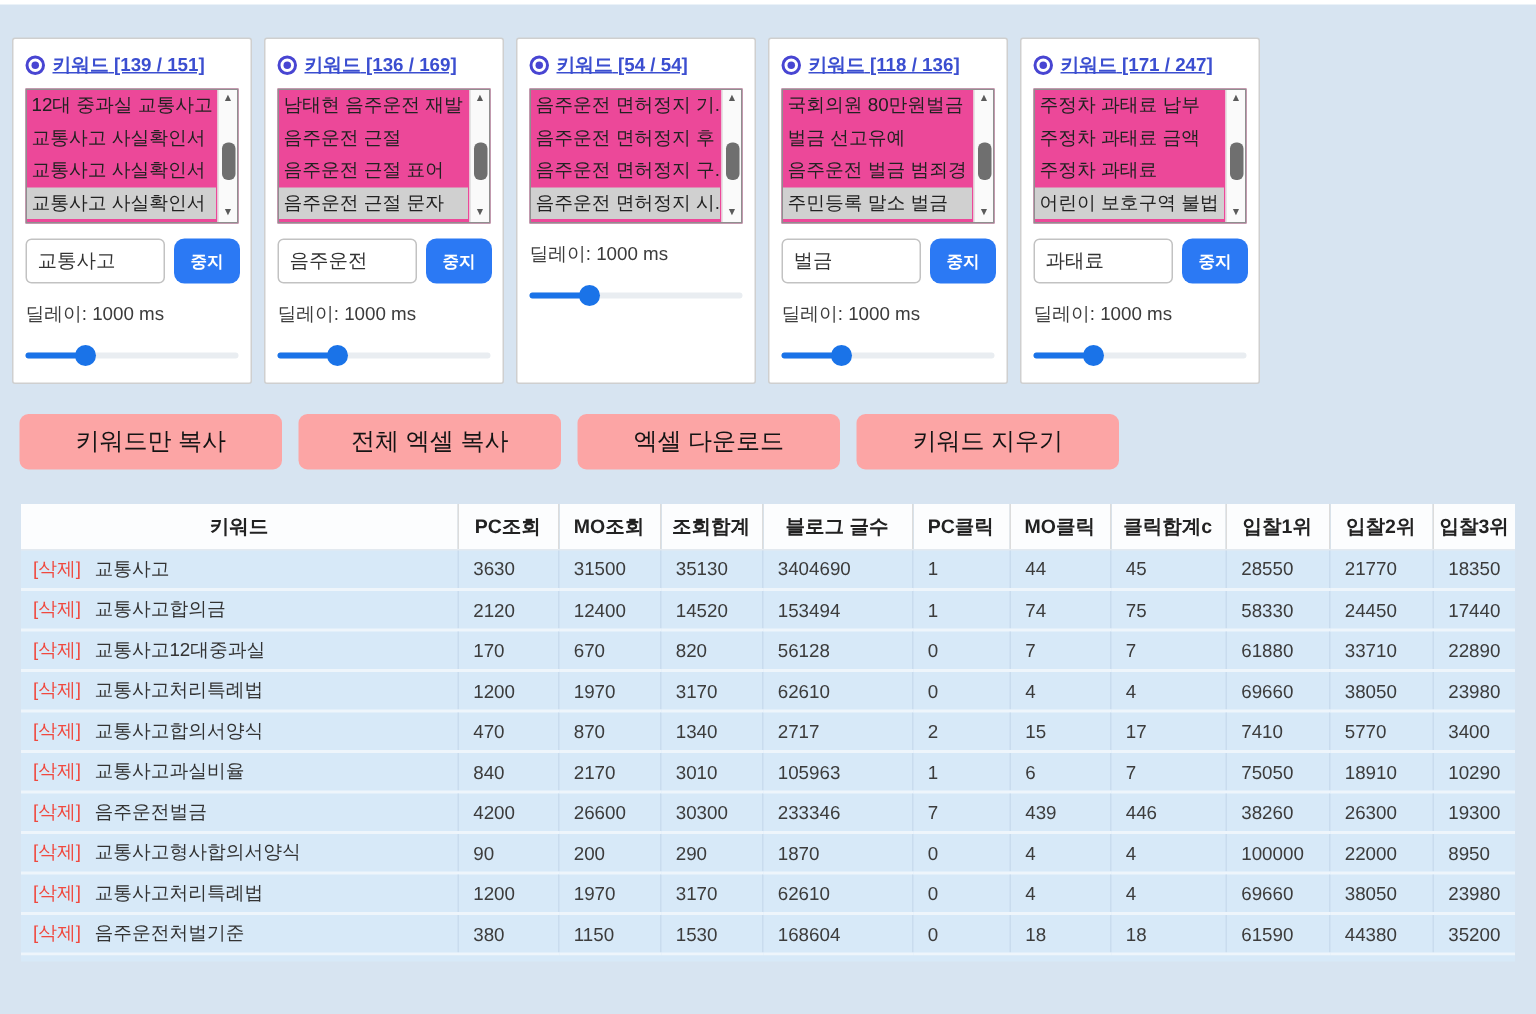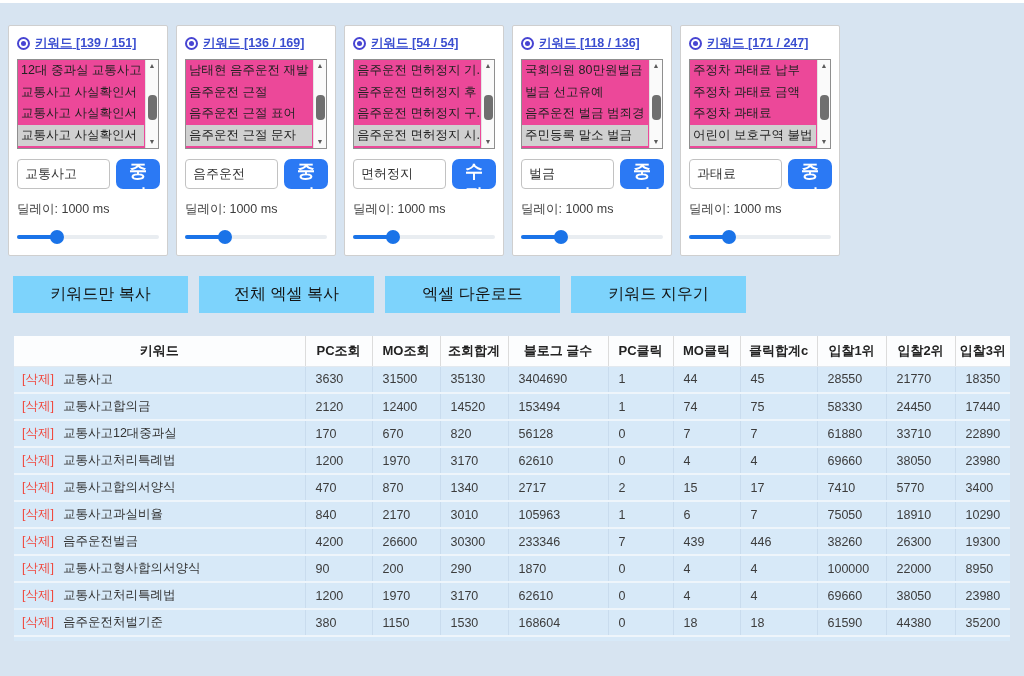--- a/index.html
+++ b/index.html
@@ -60,21 +60,21 @@
   }
   .input-row { display: flex; gap: 6px; margin-top: 10px; align-items: center; }
   .kw-input {
     width: 93px; height: 30px; border: 1px solid #c2c2c2; border-radius: 4px;
     padding: 0 7px; font-size: 13px; color: #333;
     font-family: "Liberation Sans", sans-serif; outline: none;
   }
   .btn-blue {
     height: 30px; min-width: 44px; padding: 0 9px;
     background: #2b79f4; color: #fff; border: none; border-radius: 7px;
-    font-size: 18px; font-weight: 700; cursor: pointer;
+    font-size: 11px; font-weight: 700; cursor: pointer;
     font-family: "Liberation Sans", sans-serif;
   }
   .delay-label { margin-top: 12px; font-size: 12.5px; color: #3c3c3c; }
   .slider { position: relative; margin-top: 12px; height: 14px; }
   .slider-track {
     position: absolute; top: 5px; left: 0; right: 0; height: 4px;
     background: #e9edf1; border-radius: 2px;
   }
   .slider-fill {
     position: absolute; top: 5px; left: 0; width: 28%; height: 4px;
@@ -82,21 +82,21 @@
   }
   .slider-thumb {
     position: absolute; top: 0; left: 28%; width: 14px; height: 14px;
     margin-left: -7px; border-radius: 50%; background: #1a73e8; cursor: pointer;
   }
 
   
   .toolbar { display: flex; gap: 11px; margin: 20px 0 0 13px; }
   .btn-yellow {
     width: 175px; height: 37px;
-    background: #7dd3fc; color: #141414; border: none; border-radius: 0;
+    background: #fca5a5; color: #141414; border: none; border-radius: 6px;
     font-size: 16px; cursor: pointer;
     font-family: "Liberation Sans", sans-serif;
   }
 
   
   .table-wrap { margin: 23px 0 0 14px; width: 996px; }
   table { border-collapse: collapse; table-layout: fixed; width: 996px; background: #d7e9f8; }
   thead th {
     background: #fcfdfe; height: 30px; font-size: 13px; font-weight: 700; color: #222;
     border-right: 1px solid #dcdcdc; border-bottom: 1px solid #e3e9ef;
@@ -192,24 +192,20 @@
           <div class="list-item">음주운전 면허정지 기...</div>
           <div class="list-item">음주운전 면허정지 후</div>
           <div class="list-item">음주운전 면허정지 구...</div>
           <div class="list-item selected">음주운전 면허정지 시...</div>
         </div>
       <div class="list-scrollbar">
         <div class="sb-arrow up">▲</div>
         <div class="sb-thumb"></div>
         <div class="sb-arrow down">▼</div>
       </div>
-    </div>
-    <div class="input-row">
-      <input class="kw-input" type="text" value="면허정지" style="">
-      <button class="btn-blue">수집</button>
     </div>
     <div class="delay-label">딜레이: 1000 ms</div>
     <div class="slider">
       <div class="slider-track"></div>
       <div class="slider-fill"></div>
       <div class="slider-thumb"></div>
     </div>
 
   </div>
 

